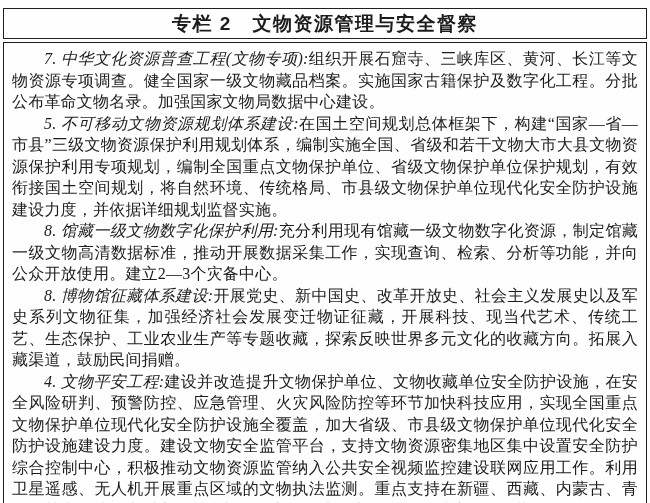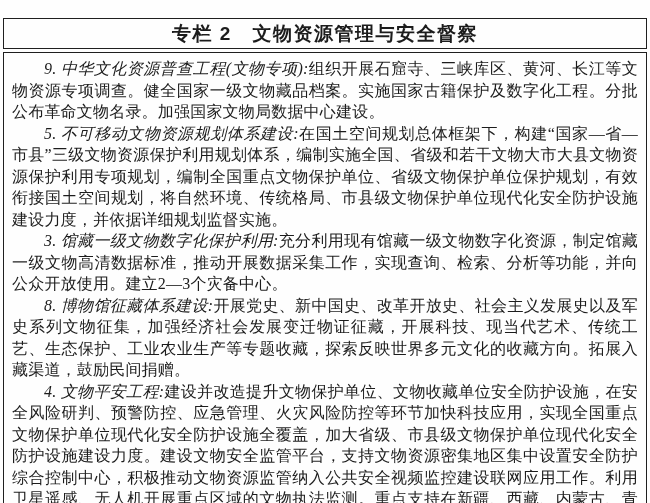--- a/index.html
+++ b/index.html
@@ -5,21 +5,21 @@
   html, body {
     margin: 0;
     padding: 0;
     background: #ffffff;
   }
   .page {
     position: relative;
     width: 650px;
     height: 503px;
     box-sizing: border-box;
-    padding: 18px 3px;
+    padding: 8px 3px;
     background: #fefefe;
     color: #1c1c1c;
     font-family: "Liberation Serif", "DejaVu Serif", serif;
     overflow: hidden;
   }
   .title-box {
     box-sizing: border-box;
     height: 31px;
     border: 1.5px solid #1f1f1f;
     display: flex;
@@ -61,25 +61,25 @@
 <body>
 
 <div class="page">
 
   <div class="title-box">
     <span class="title-text">专栏 2　文物资源管理与安全督察</span>
   </div>
 
   <div class="body-box">
 
-    <p class="para"><span class="lead">9. 中华文化资源普查工程(文物专项):</span><span class="text">组织开展石窟寺、三峡库区、黄河、长江等文物资源专项调查。健全国家一级文物藏品档案。实施国家古籍保护及数字化工程。分批公布革命文物名录。加强国家文物局数据中心建设。</span></p>
+    <p class="para"><span class="lead">7. 中华文化资源普查工程(文物专项):</span><span class="text">组织开展石窟寺、三峡库区、黄河、长江等文物资源专项调查。健全国家一级文物藏品档案。实施国家古籍保护及数字化工程。分批公布革命文物名录。加强国家文物局数据中心建设。</span></p>
 
     <p class="para"><span class="lead">5. 不可移动文物资源规划体系建设:</span><span class="text">在国土空间规划总体框架下，构建“国家—省—市县”三级文物资源保护利用规划体系，编制实施全国、省级和若干文物大市大县文物资源保护利用专项规划，编制全国重点文物保护单位、省级文物保护单位保护规划，有效衔接国土空间规划，将自然环境、传统格局、市县级文物保护单位现代化安全防护设施建设力度，并依据详细规划监督实施。</span></p>
 
-    <p class="para"><span class="lead">3. 馆藏一级文物数字化保护利用:</span><span class="text">充分利用现有馆藏一级文物数字化资源，制定馆藏一级文物高清数据标准，推动开展数据采集工作，实现查询、检索、分析等功能，并向公众开放使用。建立2—3个灾备中心。</span></p>
+    <p class="para"><span class="lead">8. 馆藏一级文物数字化保护利用:</span><span class="text">充分利用现有馆藏一级文物数字化资源，制定馆藏一级文物高清数据标准，推动开展数据采集工作，实现查询、检索、分析等功能，并向公众开放使用。建立2—3个灾备中心。</span></p>
 
     <p class="para"><span class="lead">8. 博物馆征藏体系建设:</span><span class="text">开展党史、新中国史、改革开放史、社会主义发展史以及军史系列文物征集，加强经济社会发展变迁物证征藏，开展科技、现当代艺术、传统工艺、生态保护、工业农业生产等专题收藏，探索反映世界多元文化的收藏方向。拓展入藏渠道，鼓励民间捐赠。</span></p>
 
     <p class="para"><span class="lead">4. 文物平安工程:</span><span class="text">建设并改造提升文物保护单位、文物收藏单位安全防护设施，在安全风险研判、预警防控、应急管理、火灾风险防控等环节加快科技应用，实现全国重点文物保护单位现代化安全防护设施全覆盖，加大省级、市县级文物保护单位现代化安全防护设施建设力度。建设文物安全监管平台，支持文物资源密集地区集中设置安全防护综合控制中心，积极推动文物资源监管纳入公共安全视频监控建设联网应用工作。利用卫星遥感、无人机开展重点区域的文物执法监测。重点支持在新疆、西藏、内蒙古、青海、甘肃等地区和重点海域增加田野文物、水下文物巡查、看护、监测装备配置。</span></p>
 
   </div>
 
 </div>
 
 </body></html>

